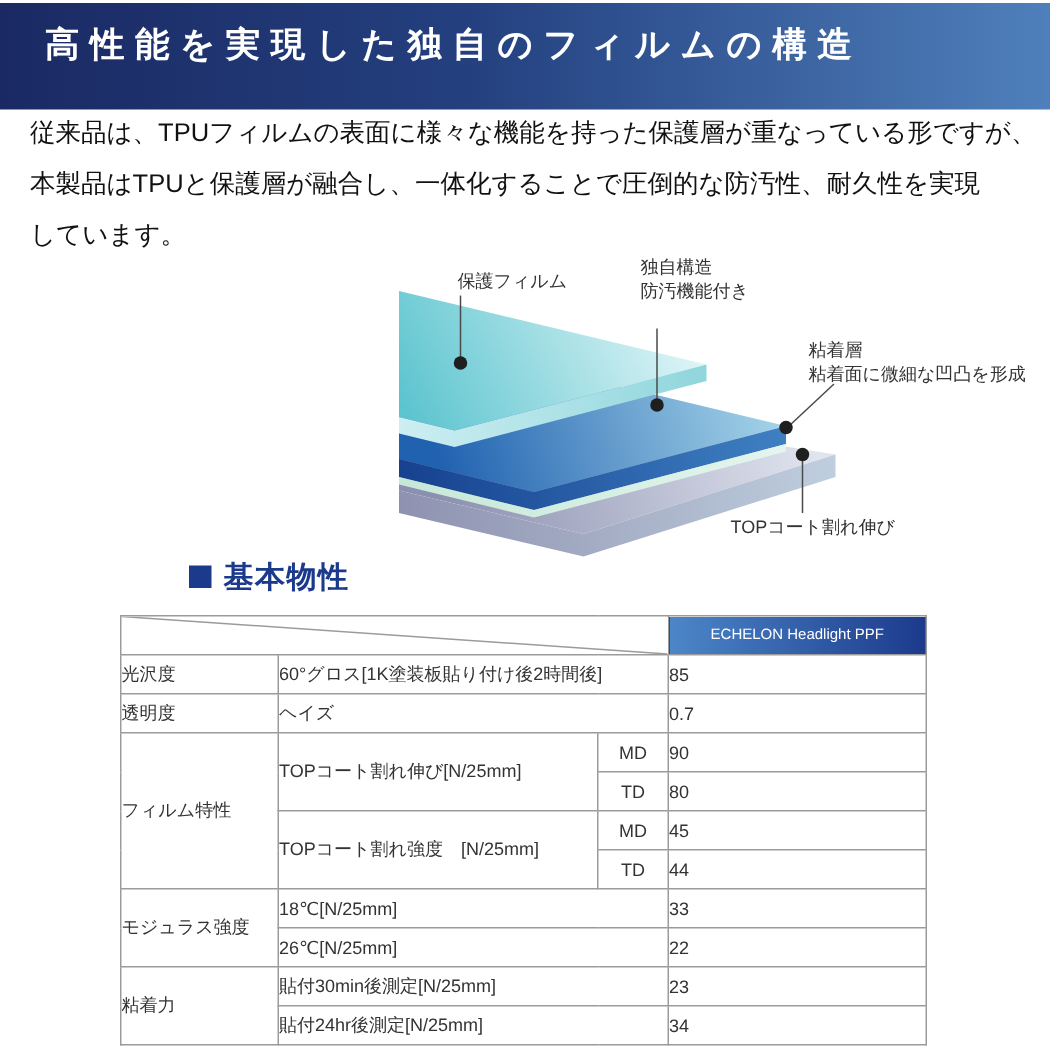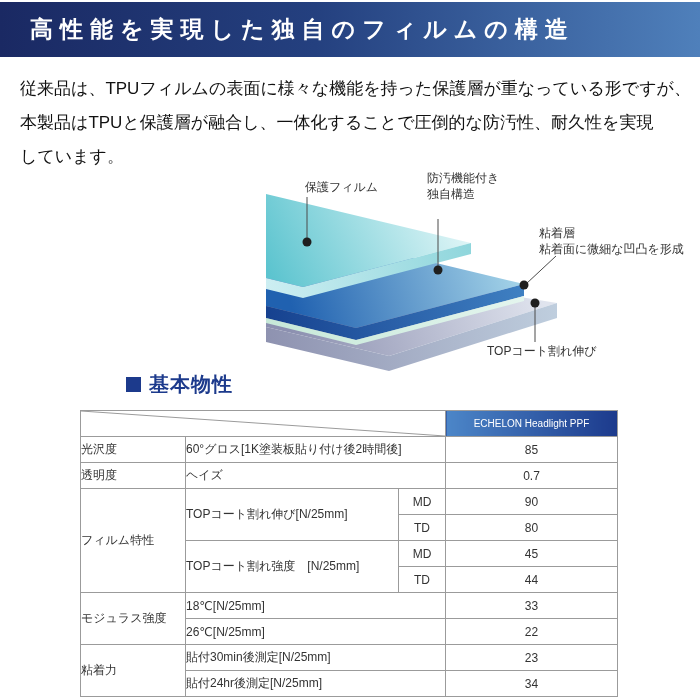--- a/index.html
+++ b/index.html
@@ -1,20 +1,20 @@
 <!DOCTYPE html>
 <html><head>
 <meta charset="utf-8">
 <style>
   html,body{margin:0;padding:0;background:#fff;}
   #page{position:relative;width:700px;height:700px;background:#fff;overflow:hidden;
         font-family:"Liberation Sans","DejaVu Sans",sans-serif;color:#222;}
 
   
-  .band{position:absolute;left:0;top:2px;width:700px;height:55px;
+  .band{position:absolute;left:0;top:2px;width:700px;height:71px;
         background:linear-gradient(90deg,#1a2963 0%,#24407f 45%,#4f80bb 100%);}
   .band-title{position:absolute;left:30px;top:0;height:55px;line-height:55px;
         color:#ffffff;font-family:"Liberation Serif","DejaVu Serif",serif;
         font-size:23px;letter-spacing:7px;font-weight:600;white-space:nowrap;}
 
   
   .intro{position:absolute;left:20px;top:72px;width:688px;
          font-size:17px;line-height:34px;color:#111;}
 
   
@@ -30,21 +30,21 @@
   .spec-wrap{position:absolute;left:80px;top:410px;}
   table.spec{border-collapse:collapse;table-layout:fixed;width:537px;font-size:12px;color:#333;}
   table.spec td,table.spec th{border:1px solid #9b9b9b;height:25px;padding:0;
         overflow:hidden;white-space:nowrap;font-weight:normal;}
   th.corner{position:relative;height:28px;background:#fff;}
   th.product{height:28px;background:linear-gradient(90deg,#4c86c8 0%,#1c3a8c 100%);
         color:#fff;font-weight:bold;font-size:10px;}
   td.prop{padding-left:14px;text-align:left;margin-top:28px;}
   td.test{padding-left:12px;text-align:left;}
   td.axis{text-align:center;margin-left:32px;}
-  td.val{text-align:center;}
+  td.val{text-align:left;}
 </style>
 </head>
 <body>
 
 <div id="page">
 
   <div class="band">
     <div class="band-title">高性能を実現した独自のフィルムの構造</div>
   </div>
 
@@ -111,22 +111,22 @@
     <g fill="#1f1f1f">
       <circle cx="307" cy="242" r="4.5"></circle>
       <circle cx="438" cy="270" r="4.5"></circle>
       <circle cx="524" cy="285" r="4.5"></circle>
       <circle cx="535" cy="303" r="4.5"></circle>
     </g>
   </svg>
 
   <div class="dlabel" style="left:305px;top:180px;">保護フィルム</div>
   <div class="dlabel" style="left:427px;top:171px;">
+    <div>独自構造</div>
     <div>防汚機能付き</div>
-    <div>独自構造</div>
   </div>
   <div class="dlabel" style="left:539px;top:226px;">
     <div>粘着層</div>
     <div>粘着面に微細な凹凸を形成</div>
   </div>
   <div class="dlabel" style="left:487px;top:344px;">TOPコート割れ伸び</div>
 
   <div class="section-head">
     <span class="section-square"></span>
     <span class="section-title">基本物性</span>

